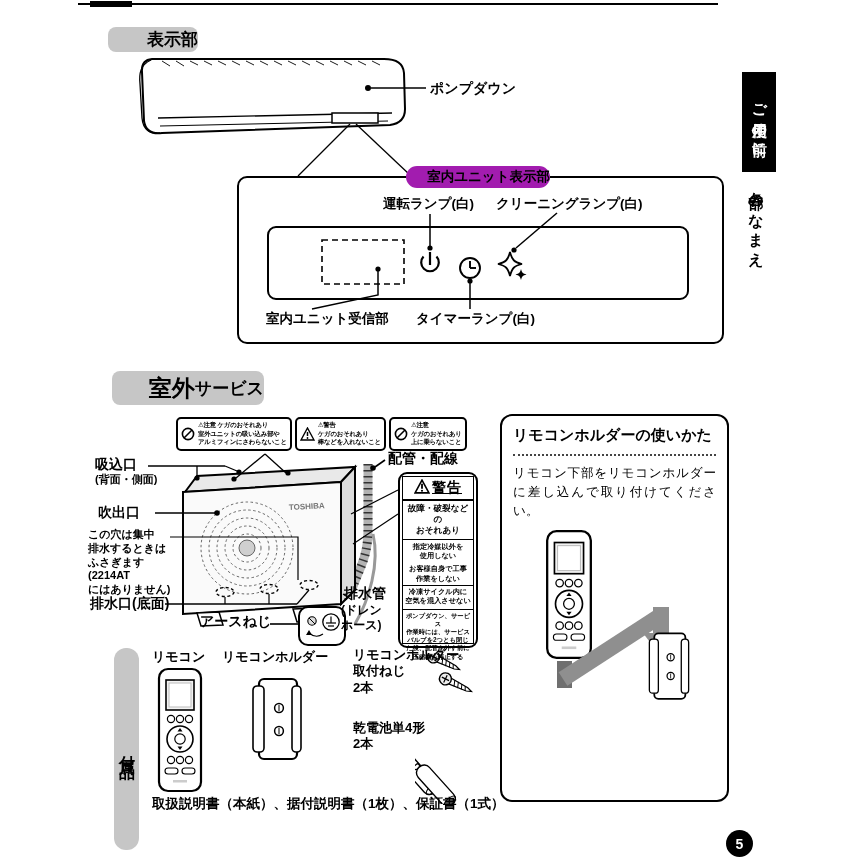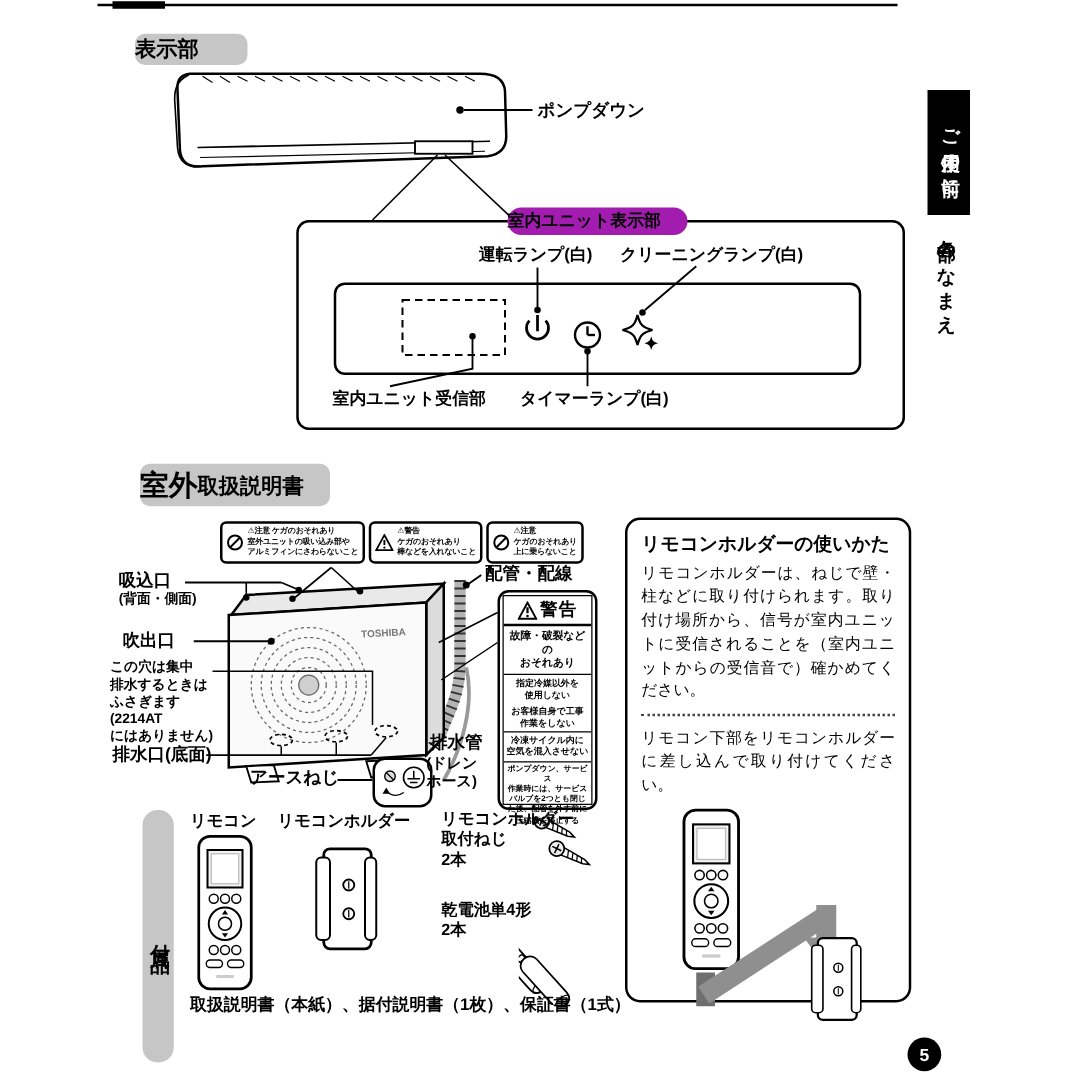--- a/index.html
+++ b/index.html
@@ -1,27 +1,27 @@
 <!DOCTYPE html>
 <html><head>
 <meta charset="utf-8">
 <style>
 html,body{margin:0;padding:0;background:#fff;}
 body{font-family:"Liberation Sans","DejaVu Sans",sans-serif;color:#000;}
 #page{position:relative;width:859px;height:859px;background:#fff;overflow:hidden;}
 .abs{position:absolute;}
 .lbl{position:absolute;font-weight:700;white-space:pre-line;line-height:1.25;z-index:4;}
-.pill{position:absolute;background:#c6c6c6;border-radius:8px;display:flex;align-items:center;justify-content:flex-start;z-index:5;}
+.pill{position:absolute;background:#c6c6c6;border-radius:8px;display:flex;align-items:center;justify-content:flex-end;z-index:5;}
 svg{display:block;}
 .vtext{writing-mode:vertical-rl;text-orientation:upright;font-weight:700;}
 .cautionbox{border:2px solid #000;border-radius:5px;background:#fff;display:flex;align-items:center;gap:3px;padding:2px 3px;}
 .cautiontxt{font-size:6.4px;font-weight:700;line-height:1.35;white-space:pre-line;letter-spacing:-0.2px;}
 #warnplate{position:absolute;left:398px;top:472px;width:80px;height:176px;border:2.5px solid #000;border-radius:9px;background:#fff;padding:2px;z-index:6;box-sizing:border-box;}
 #warnplate .inner{border:1px solid #000;height:100%;box-sizing:border-box;display:flex;flex-direction:column;}
-#warnplate .phead{display:flex;align-items:center;justify-content:center;gap:2px;border-bottom:2px solid #000;padding:2px 0;}
+#warnplate .phead{display:flex;align-items:flex-start;justify-content:center;gap:2px;border-bottom:2px solid #000;padding:2px 0;text-decoration:underline;}
 #warnplate .phead span{font-size:14px;font-weight:700;letter-spacing:1px;}
 .pblock{font-weight:700;text-align:center;white-space:pre-line;padding:2px 1px;}
 .pb0{font-size:8.6px;line-height:1.3;border-bottom:1.5px solid #000;}
 .pb1{font-size:7.2px;line-height:1.3;}
 .pb2{font-size:7.2px;line-height:1.3;border-bottom:1.5px solid #000;}
 .pb3{font-size:7.2px;line-height:1.3;border-bottom:1.5px solid #000;font-family:Liberation Serif, serif;}
 .pb4{font-size:6.3px;line-height:1.3;}
 #holderpanel{position:absolute;left:500px;top:414px;width:229px;height:388px;border:2px solid #000;border-radius:12px;box-sizing:border-box;padding:10px 11px 6px 11px;background:#fff;z-index:3;}
 #holderpanel h3{margin:0 0 4px 0;font-size:15px;font-weight:700;}
 #holderpanel p{margin:0;font-size:12.6px;line-height:1.5;text-align:justify;}
@@ -155,21 +155,21 @@
     <circle cx="141" cy="93" r="2.6" fill="#000"></circle>
     <path d="M141,95 L141,119 L75,133" fill="none" stroke="#000" stroke-width="1.5"></path>
   </svg>
   <div class="lbl" style="left:383px;top:196px;font-size:13.5px;">運転ランプ(白)</div>
   <div class="lbl" style="left:496px;top:196px;font-size:13.5px;">クリーニングランプ(白)</div>
   <div class="lbl" style="left:266px;top:311px;font-size:13.5px;">室内ユニット受信部</div>
   <div class="lbl" style="left:416px;top:311px;font-size:13.5px;">タイマーランプ(白)</div>
 
   <div class="pill" style="left:112px;top:371px;width:152px;height:34px;">
     <span style="font-size:23px;font-weight:700;">室外</span>
-      <span style="font-size:17px;font-weight:700;">取扱説明書</span>
+      <span style="font-size:17px;font-weight:700;">サービス</span>
   </div>
 
   <div class="abs" style="left:176px;top:417px;display:flex;gap:3px;z-index:5;">
     <div class="cautionbox">
       <svg width="14" height="14" viewBox="0 0 14 14">
           <circle cx="7" cy="7" r="5.6" fill="none" stroke="#000" stroke-width="1.6"></circle>
           <line x1="3" y1="11" x2="11" y2="3" stroke="#000" stroke-width="1.6"></line>
         </svg>
       <div class="cautiontxt">⚠注意 ケガのおそれあり
 室外ユニットの吸い込み部や
@@ -302,21 +302,20 @@
       <div class="pblock pb4">ポンプダウン、サービス
 作業時には、サービス
 バルブを2つとも閉じ
 た後、配管を外す前に
 圧縮機を停止する</div>
     </div>
   </div>
 
   <div id="holderpanel">
     <h3>リモコンホルダーの使いかた</h3>
-    <p>リモコンホルダーは、ねじで壁・柱などに取り付けられます。取り付け場所から、信号が室内ユニットに受信されることを（室内ユニットからの受信音で）確かめてください。</p>
     <div class="dots"></div>
     <p>リモコン下部をリモコンホルダーに差し込んで取り付けてください。</p>
     <svg width="200" height="178" viewBox="0 0 200 178" style="margin:6px auto 0 auto;">
       <use href="#sym-remote" x="30" y="2" width="48" height="131"></use>
       <rect x="42" y="134" width="15" height="27" fill="#6f6f6f"></rect>
       <g fill="#8f8f8f">
         <rect x="0" y="-8" width="118" height="16" transform="translate(48,152) rotate(-33)"></rect>
         <rect x="138" y="80" width="16" height="28"></rect>
         <polygon points="128,106 164,106 146,130"></polygon>
       </g>

